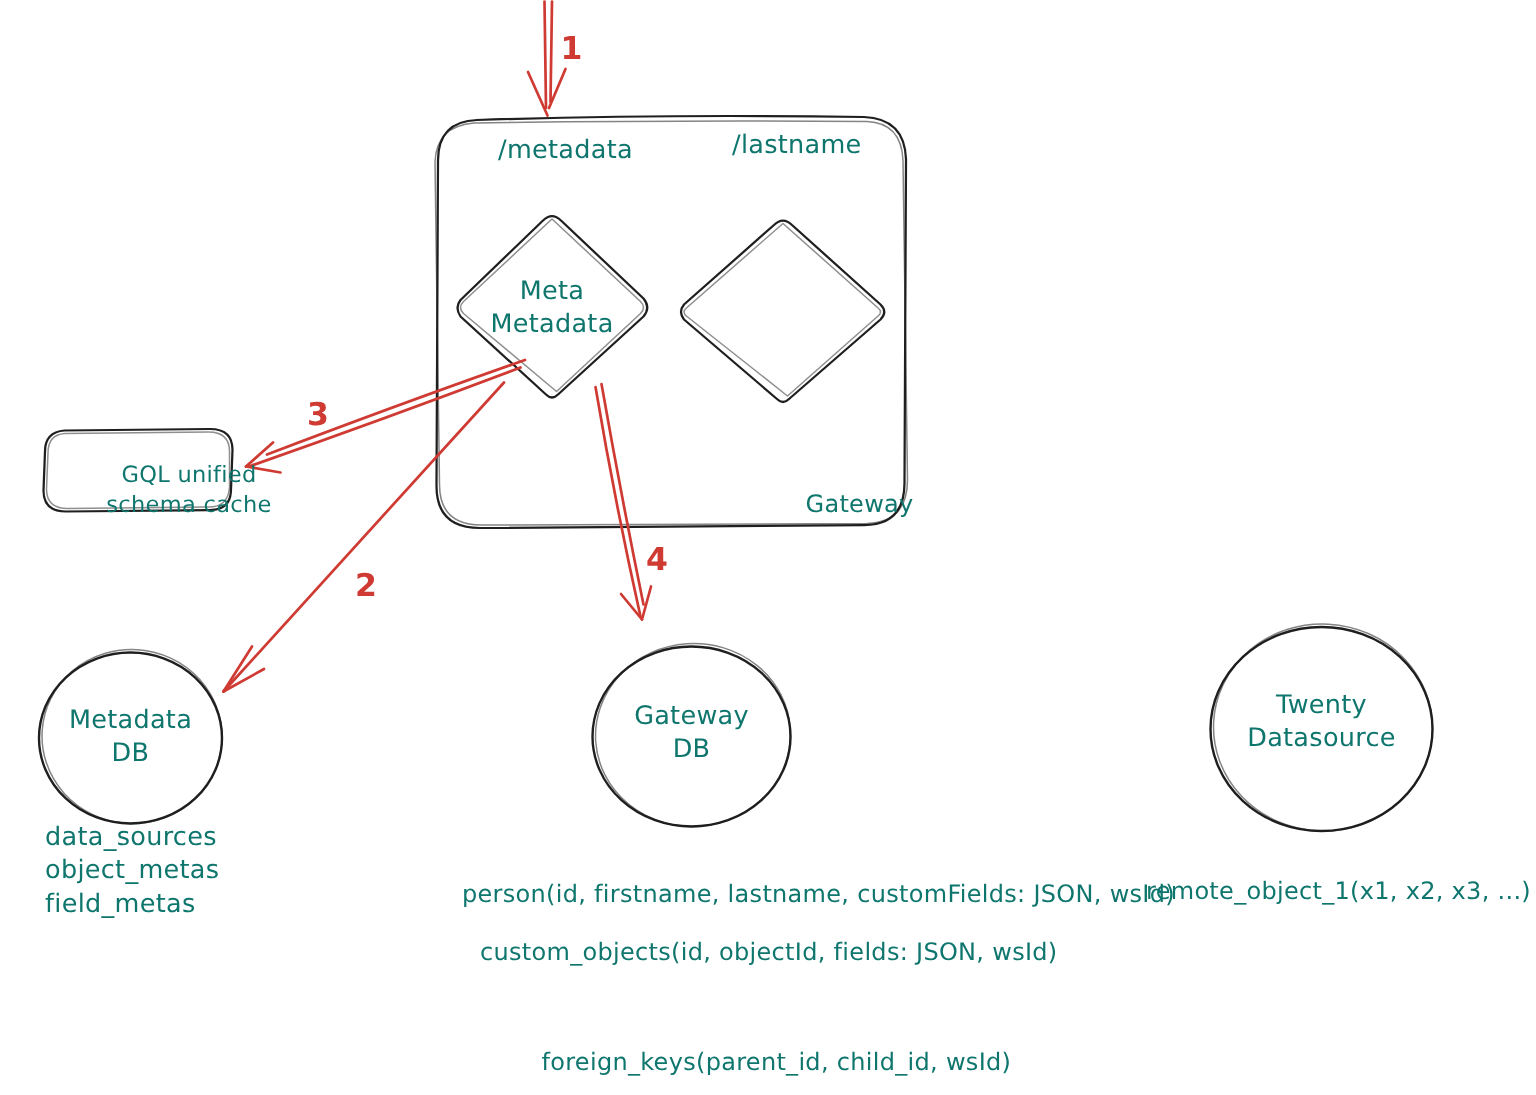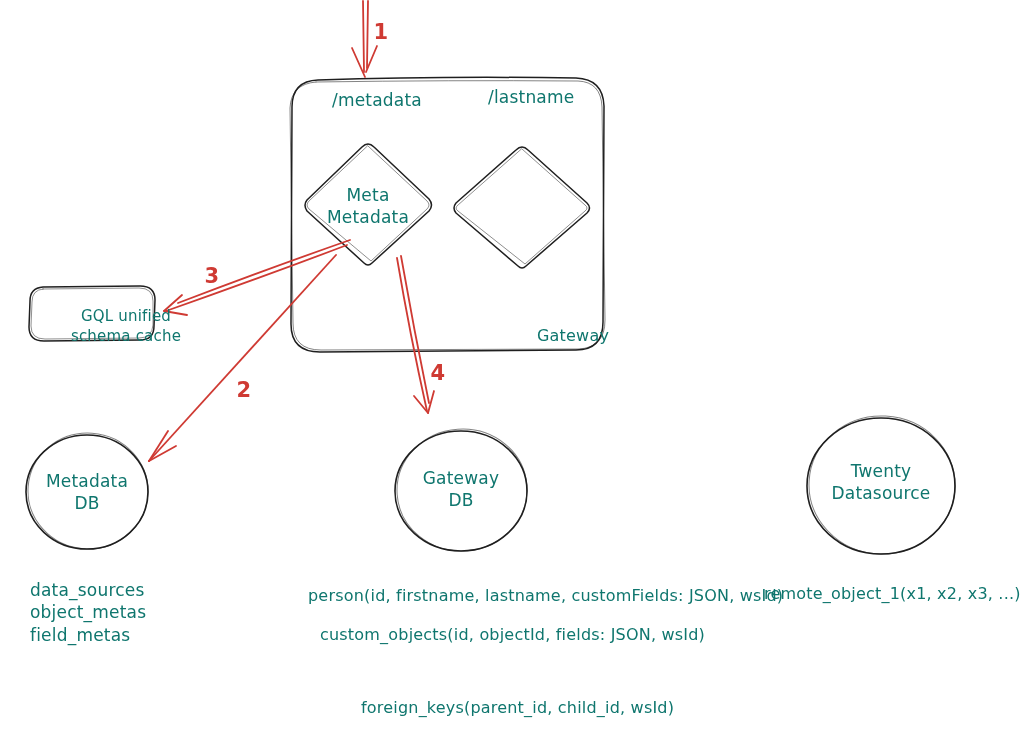--- a/index.html
+++ b/index.html
@@ -95,21 +95,21 @@
   <div class="lbl ctr fs15" style="left:92px;top:327px;margin-left:34px;">GQL unified
 schema cache</div>
 
   <div class="lbl ctr fs17" style="left:87px;top:492px;">Metadata
 DB</div>
   <div class="lbl ctr fs17" style="left:461px;top:489px;">Gateway
 DB</div>
   <div class="lbl ctr fs17" style="left:881px;top:482px;">Twenty
 Datasource</div>
 
-  <div class="lbl fs17" style="left:30px;top:579px;">data_sources
+  <div class="lbl fs17" style="left:30px;top:547px;">data_sources
 object_metas
 field_metas</div>
   <div class="lbl fs16" style="left:308px;top:585px;">person(id, firstname, lastname, customFields: JSON, wsId)</div>
   <div class="lbl fs16" style="left:320px;top:624px;">custom_objects(id, objectId, fields: JSON, wsId)</div>
   <div class="lbl fs16" style="left:345px;top:697px;margin-left:16px;">foreign_keys(parent_id, child_id, wsId)</div>
   <div class="lbl fs16" style="left:764px;top:583px;">remote_object_1(x1, x2, x3, ...)</div>
 
   <div class="lbl ctr red fs21" style="left:381px;top:33px;">1</div>
   <div class="lbl ctr red fs21" style="left:244px;top:391px;">2</div>
   <div class="lbl ctr red fs21" style="left:212px;top:277px;">3</div>

